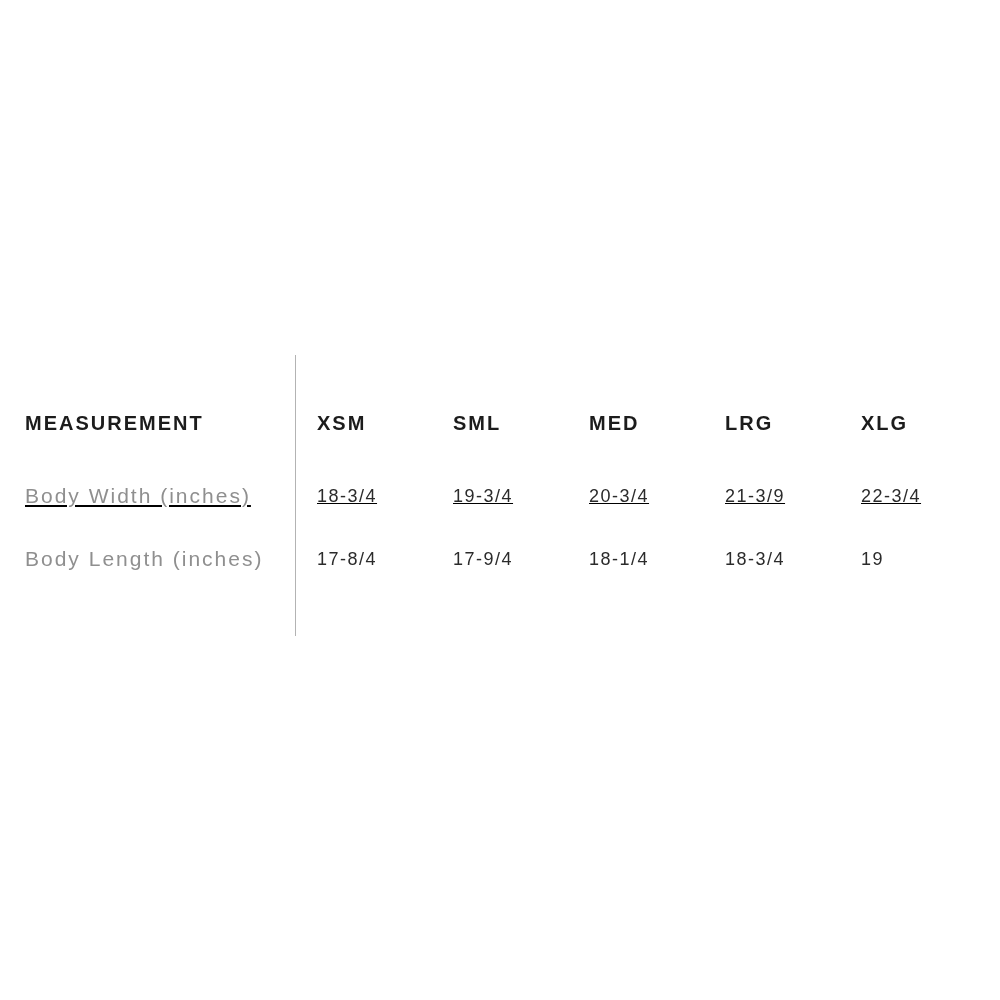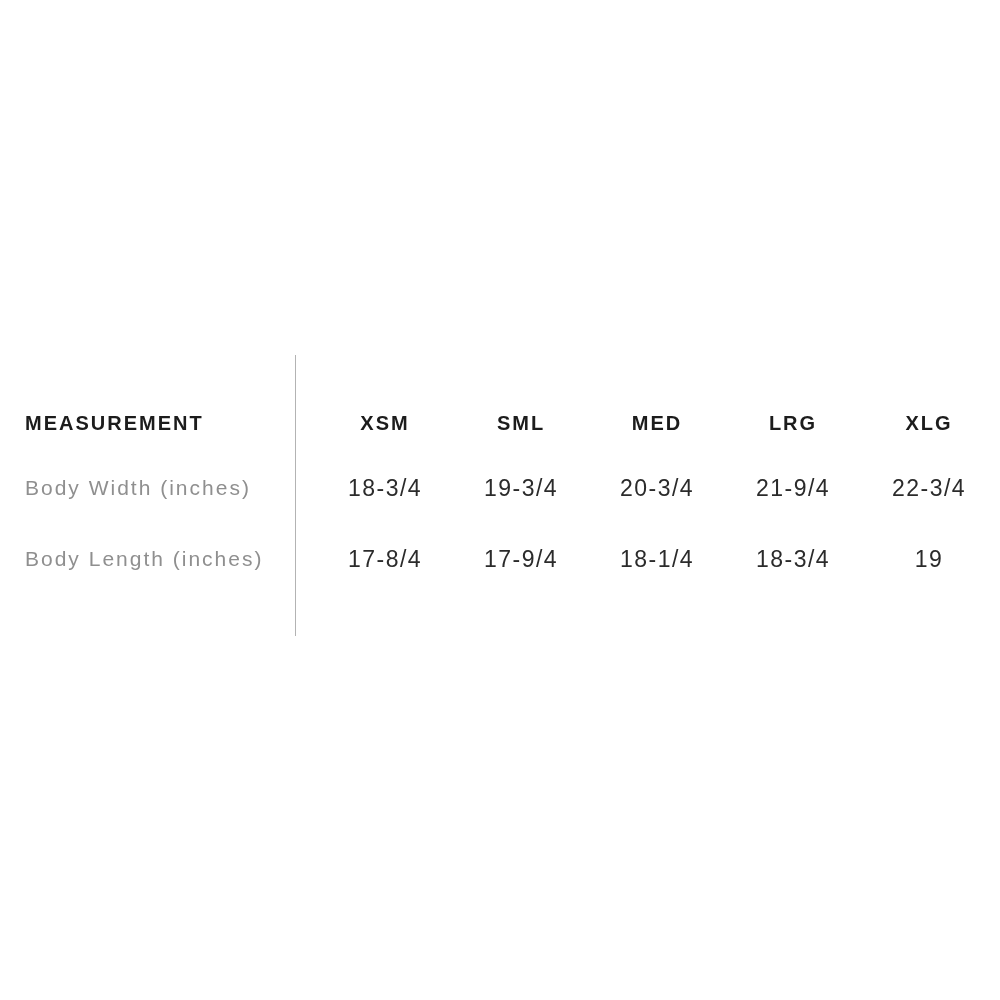--- a/index.html
+++ b/index.html
@@ -31,48 +31,47 @@
   }
   .row {
     position: absolute;
     left: 0;
     width: 1000px;
     height: 26px;
     display: flex;
     align-items: center;
   }
   .row-header { top: 55px; }
-  .row-1 { top: 120px; }
+  .row-1 { top: 128px; text-decoration: underline; }
   .row-2 { top: 191px; }
 
   .cell-label {
     width: 317px;
     padding-left: 25px;
     box-sizing: border-box;
     white-space: nowrap;
   }
   .cell-value {
     width: 136px;
-    text-align: center;
     white-space: nowrap;
   }
   .row-header .cell-label,
   .row-header .cell-value {
     font-weight: bold;
     font-size: 20px;
     letter-spacing: 2px;
     color: var(--header-text, #1c1c1c);
   }
   .row-label {
     font-size: 21px;
     letter-spacing: 2px;
     color: var(--label-text, #8f8f8f);
   }
   .data-row .cell-value {
-    font-size: 23px;
+    font-size: 18px;
     letter-spacing: 1.5px;
     color: var(--value-text, #2b2b2b);
   }
 </style>
 </head>
 <body>
 
 <div class="size-chart">
 
   <div class="divider"></div>
@@ -84,21 +83,21 @@
     <div class="cell-value">MED</div>
     <div class="cell-value">LRG</div>
     <div class="cell-value">XLG</div>
   </div>
 
   <div class="row row-1 data-row">
     <div class="cell-label row-label">Body Width (inches)</div>
     <div class="cell-value">18-3/4</div>
     <div class="cell-value">19-3/4</div>
     <div class="cell-value">20-3/4</div>
-    <div class="cell-value">21-9/4</div>
+    <div class="cell-value">21-3/9</div>
     <div class="cell-value">22-3/4</div>
   </div>
 
   <div class="row row-2 data-row">
     <div class="cell-label row-label">Body Length (inches)</div>
     <div class="cell-value">17-8/4</div>
     <div class="cell-value">17-9/4</div>
     <div class="cell-value">18-1/4</div>
     <div class="cell-value">18-3/4</div>
     <div class="cell-value">19</div>

